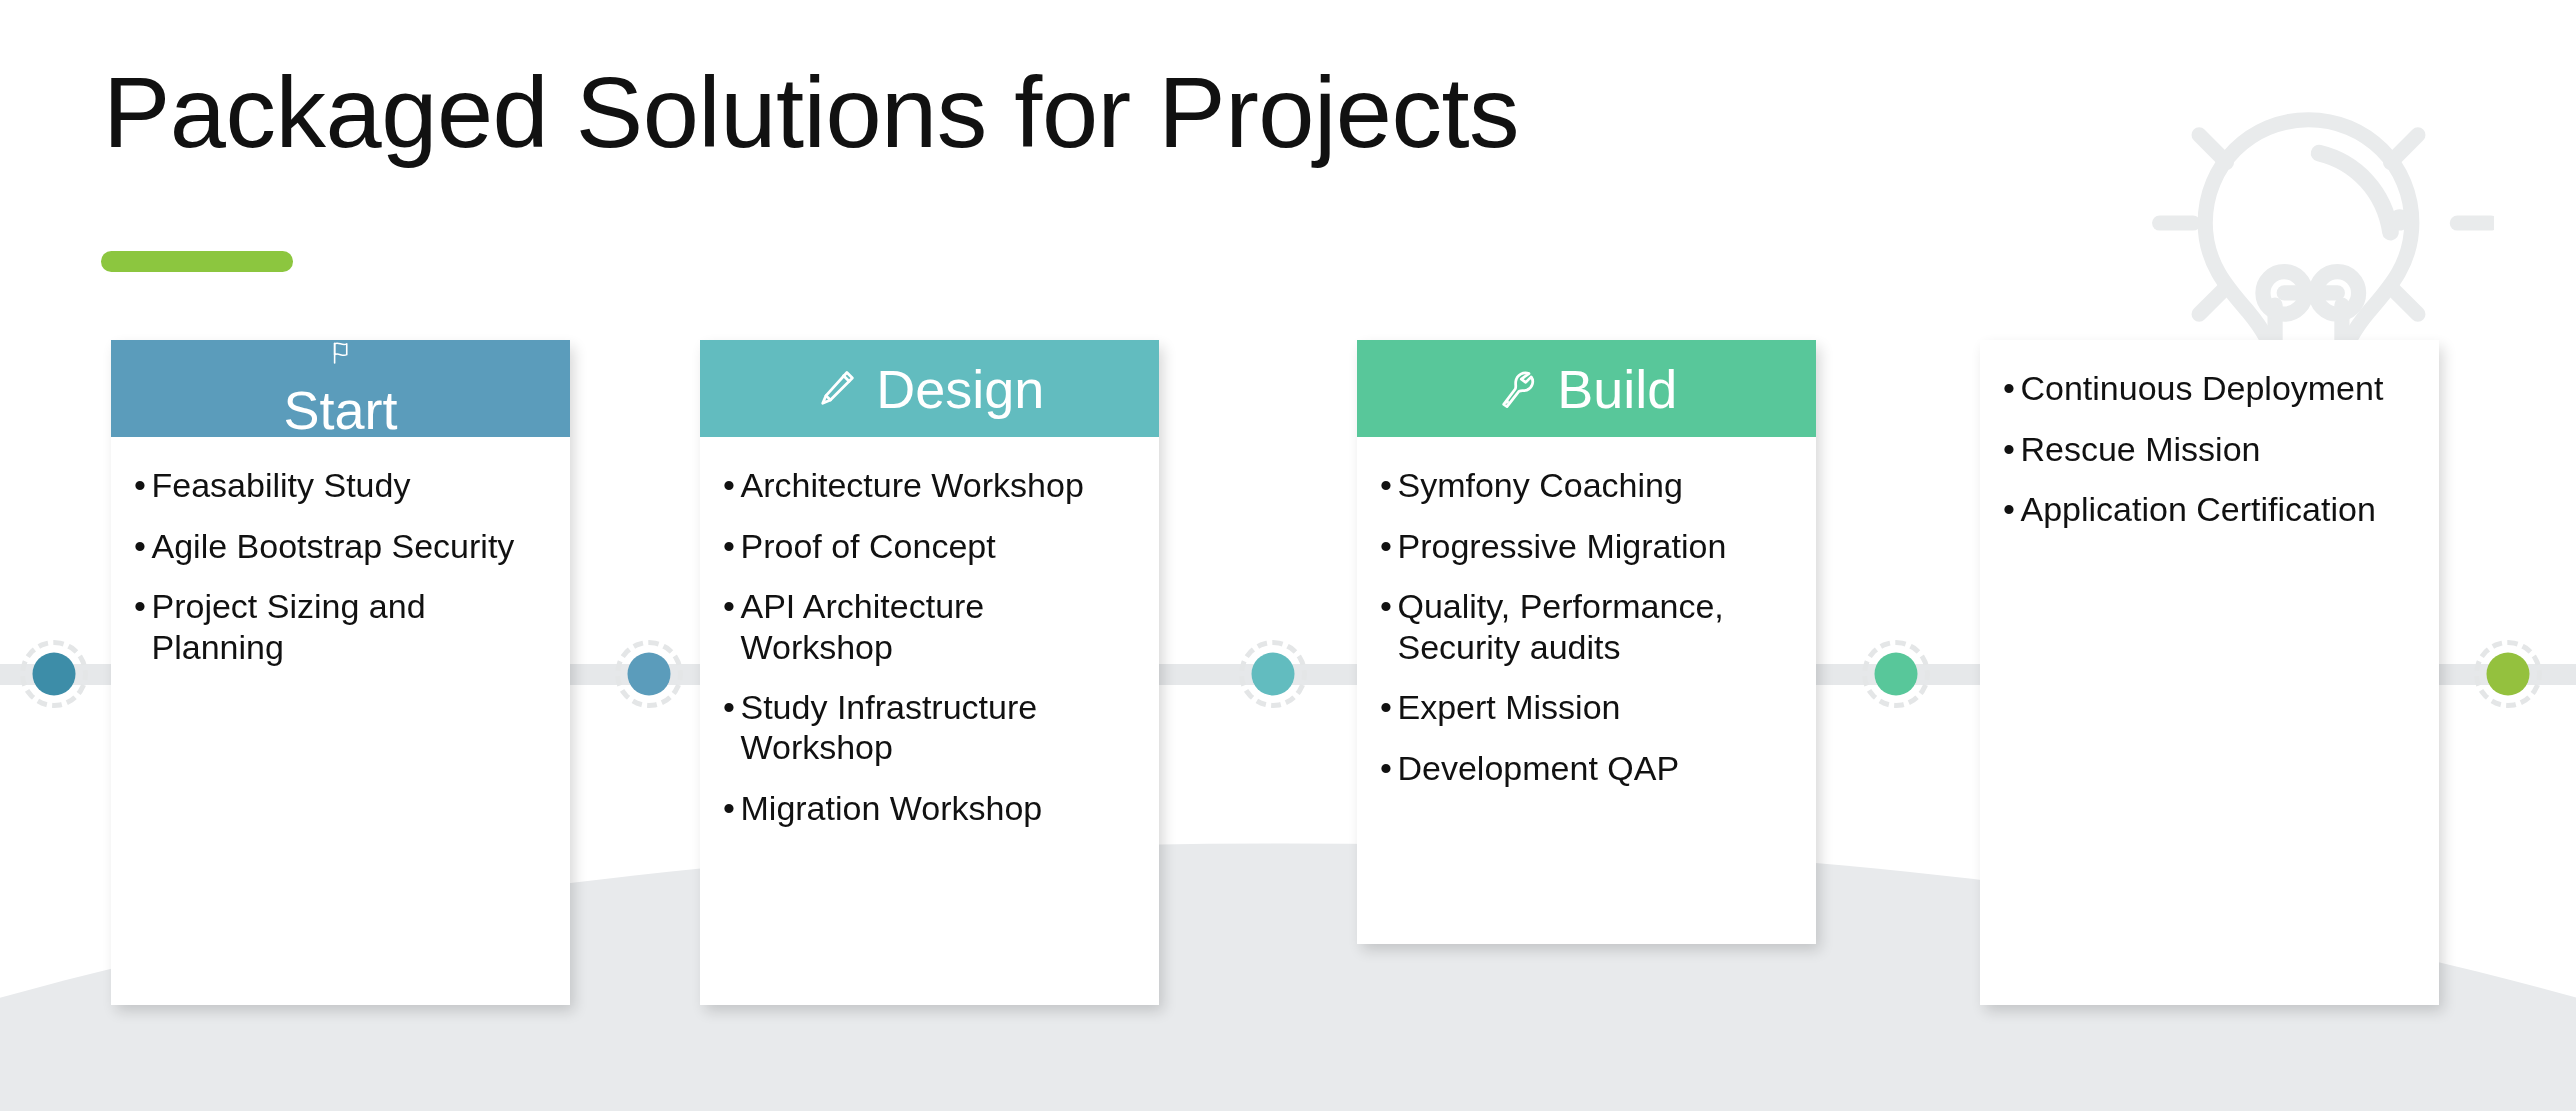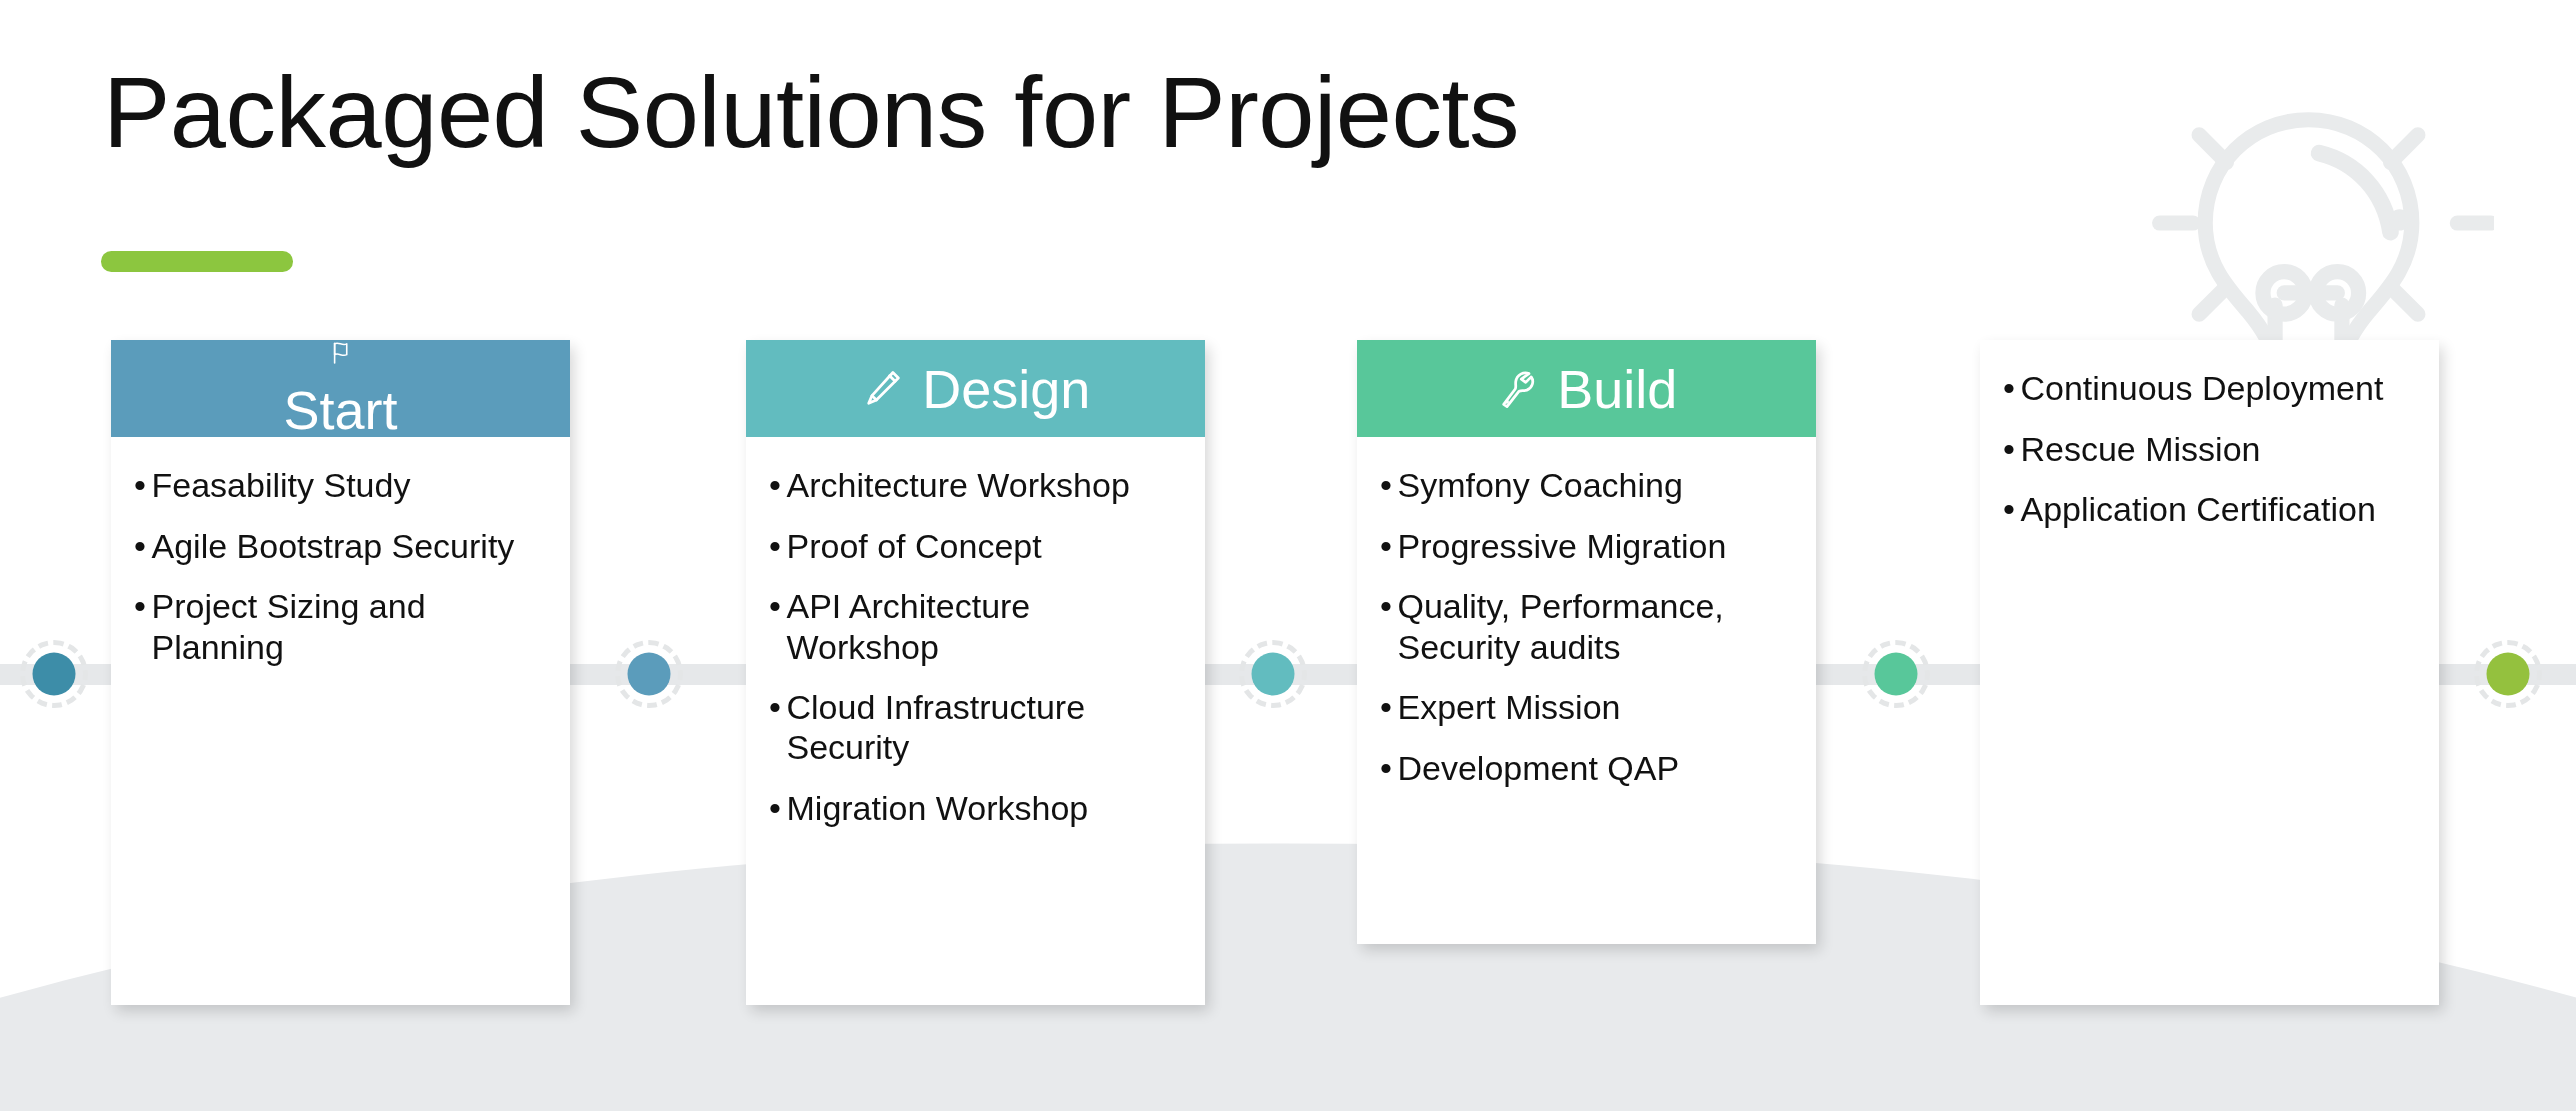--- a/index.html
+++ b/index.html
@@ -223,21 +223,21 @@
           <div class="bullet-row">
             <span class="bullet-dot">•</span>
             <span class="bullet-text">Agile Bootstrap Security</span>
           </div>
           <div class="bullet-row">
             <span class="bullet-dot">•</span>
             <span class="bullet-text">Project Sizing and Planning</span>
           </div>
         </div>
       </div>
-      <div class="card" style="left: 746px; top: 340px; width: 459px; height: 665px;">
+      <div class="card" style="left: 700px; top: 340px; width: 459px; height: 665px;">
         <div class="card-header" style="background: rgb(98, 188, 191);">
           <svg class="hdr-icon" viewBox="0 0 80 80">
             <g fill="none" stroke="#ffffff" stroke-width="5" stroke-linecap="round" stroke-linejoin="round">
               <path d="M58 10 L68 20 L28 60 L14 66 L20 52 Z"></path>
               <path d="M52 16 L62 26"></path>
               <path d="M20 52 L28 60"></path>
             </g>
           </svg>
           <span class="hdr-label">Design</span>
         </div>
@@ -249,21 +249,21 @@
           <div class="bullet-row">
             <span class="bullet-dot">•</span>
             <span class="bullet-text">Proof of Concept</span>
           </div>
           <div class="bullet-row">
             <span class="bullet-dot">•</span>
             <span class="bullet-text">API Architecture Workshop</span>
           </div>
           <div class="bullet-row">
             <span class="bullet-dot">•</span>
-            <span class="bullet-text">Cloud Infrastructure Security</span>
+            <span class="bullet-text">Study Infrastructure Workshop</span>
           </div>
           <div class="bullet-row">
             <span class="bullet-dot">•</span>
             <span class="bullet-text">Migration Workshop</span>
           </div>
         </div>
       </div>
       <div class="card" style="left: 1357px; top: 340px; width: 459px; height: 604px;">
         <div class="card-header" style="background: rgb(88, 199, 154);">
           <svg class="hdr-icon" viewBox="0 0 80 80">

